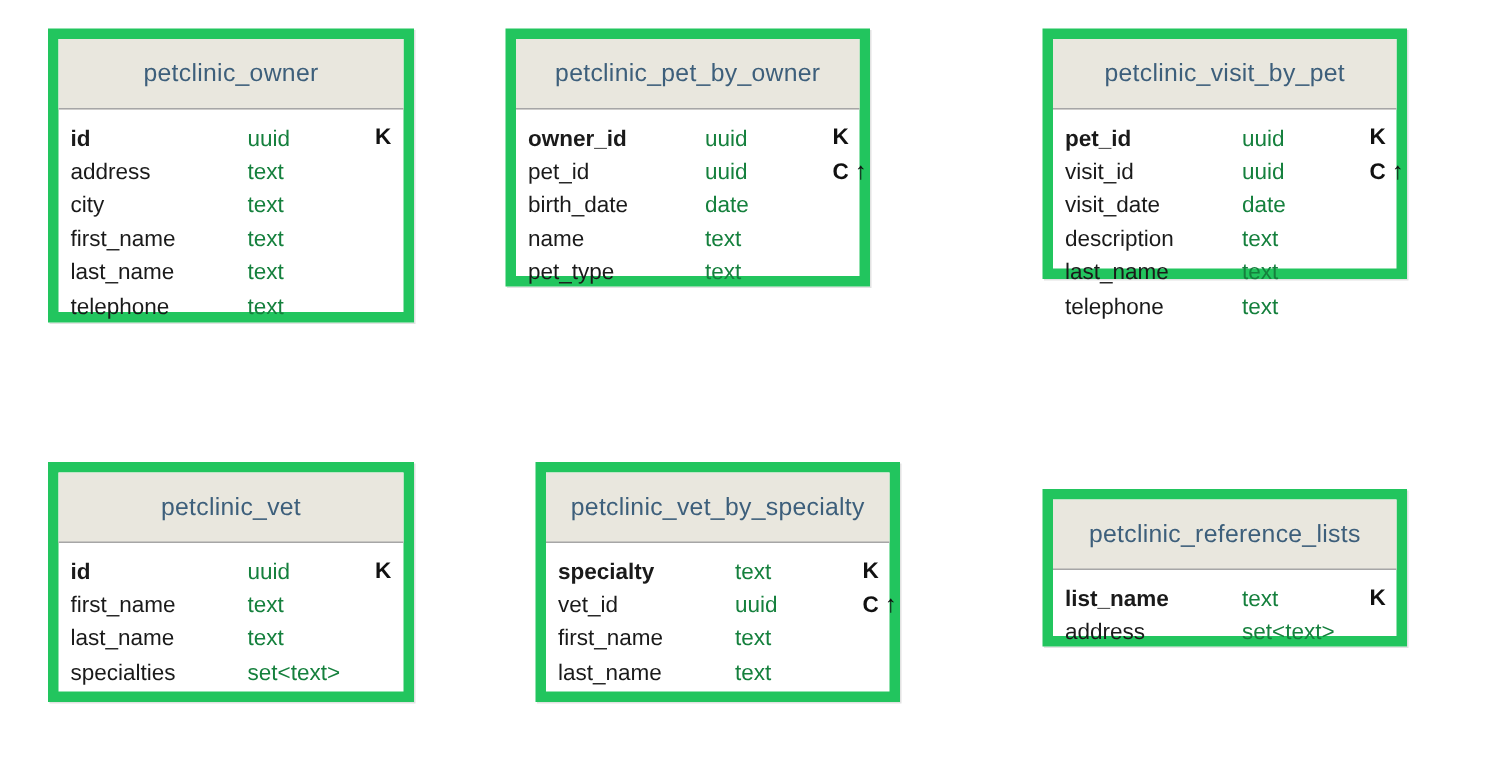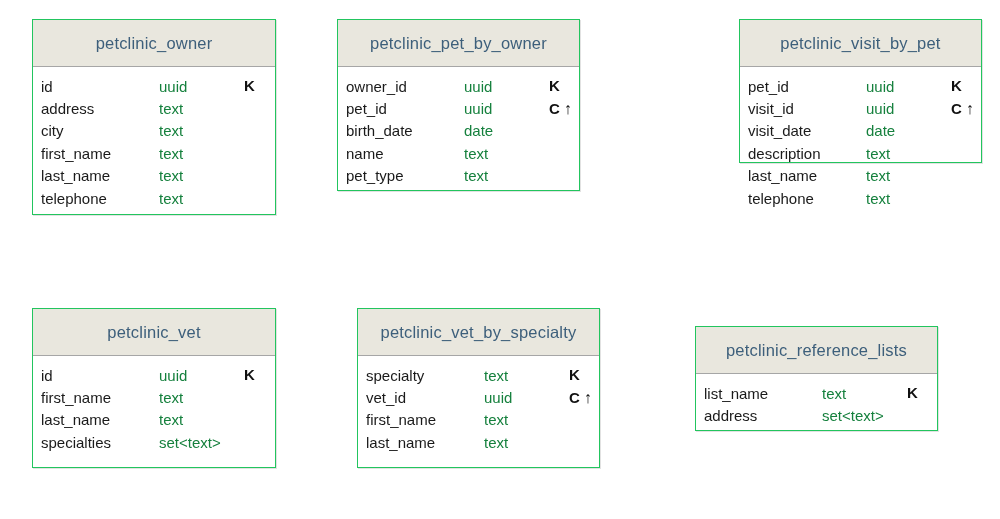--- a/index.html
+++ b/index.html
@@ -8,50 +8,50 @@
     width: 1000px; height: 519px;
     background: #ffffff;
     font-family: "Liberation Sans", sans-serif;
     overflow: hidden;
   }
   .canvas { position: relative; width: 1000px; height: 519px; background: #ffffff; }
 
   .table-card {
     position: absolute;
     background: #ffffff;
-    border: 1px solid #22c55e;
+    border: 7px solid #22c55e;
     box-shadow: 1px 1px 0 #e2e2e2;
   }
   .table-header {
     height: 47px;
     background: #e9e7de;
     border-bottom: 1px solid #a6a6a6;
     display: flex; align-items: center; justify-content: center;
     color: #3d5f7b;
     font-size: 16.5px;
     letter-spacing: 0.2px;
   }
   .table-body { padding: 8px 8px 0 8px; }
   .trow {
     display: flex; align-items: center;
     height: 22.4px;
     font-size: 15px;
     color: #1a1a1a;
     white-space: nowrap;
   }
   .cname { flex: 0 0 118px; overflow: hidden; }
-  .cname.pk { font-weight: normal; }
+  .cname.pk { font-weight: bold; }
   .ctype { flex: 0 0 85px; color: #15803d; overflow: hidden; }
   .ckey { flex: 1; font-weight: bold; color: #111111; }
   .ckey .arrow { font-weight: normal; font-size: 16px; margin-left: 4px; }
 
   
   .t1 { left: 32px;  top: 19px;  width: 244px; height: 196px; }
   .t2 { left: 337px; top: 19px;  width: 243px; height: 172px; }
-  .t3 { left: 695px; top: 19px;  width: 243px; height: 144px; margin-left: 44px; }
+  .t3 { left: 695px; top: 19px;  width: 243px; height: 167px; }
   .t4 { left: 32px;  top: 308px; width: 244px; height: 160px; }
   .t5 { left: 357px; top: 308px; width: 243px; height: 160px; }
   .t6 { left: 695px; top: 308px; width: 243px; height: 105px; margin-top: 18px; }
 </style>
 </head>
 <body>
 
 <div class="canvas">
 
   <div class="table-card t1">

